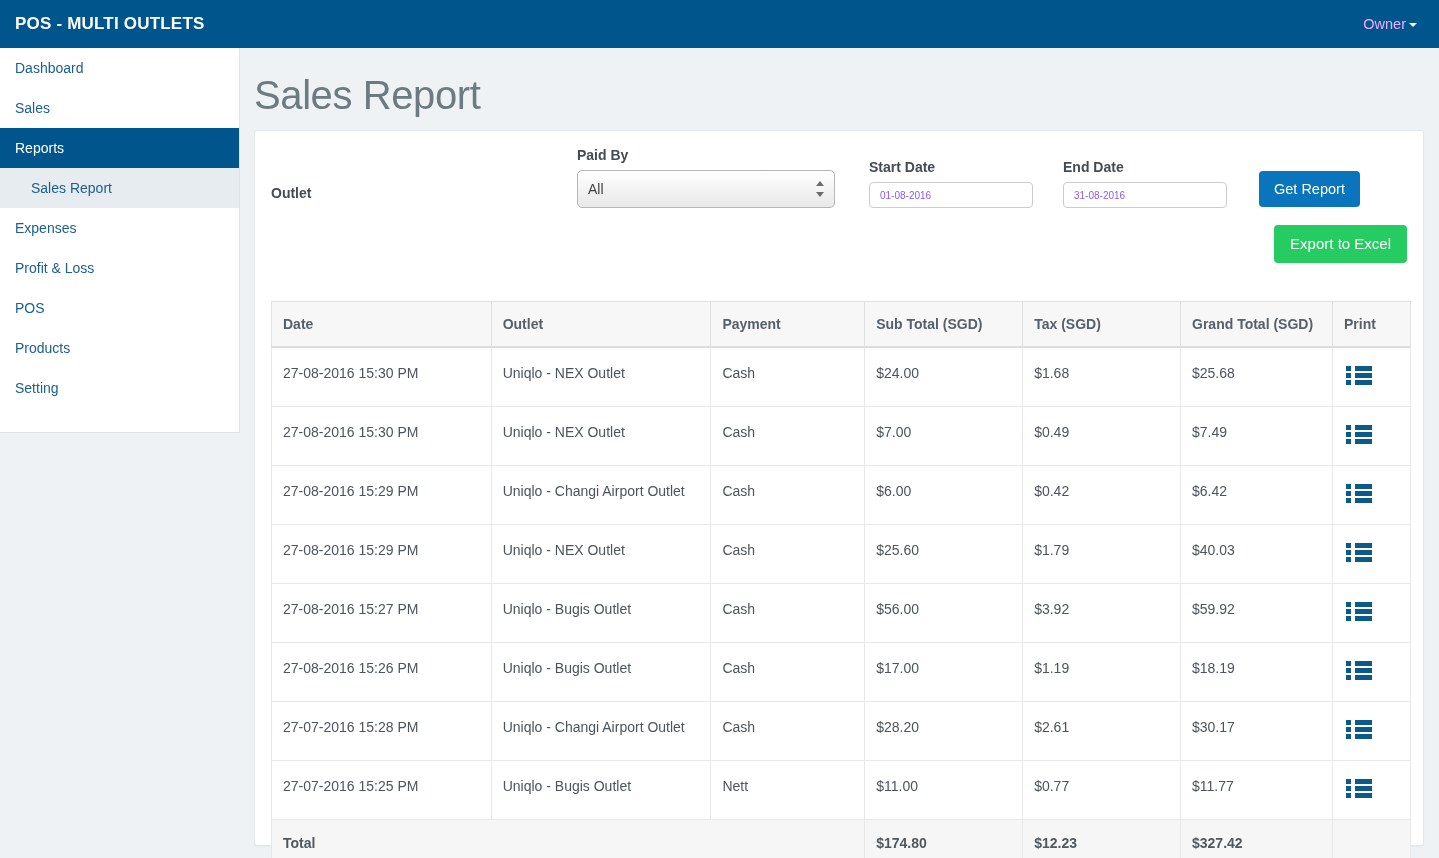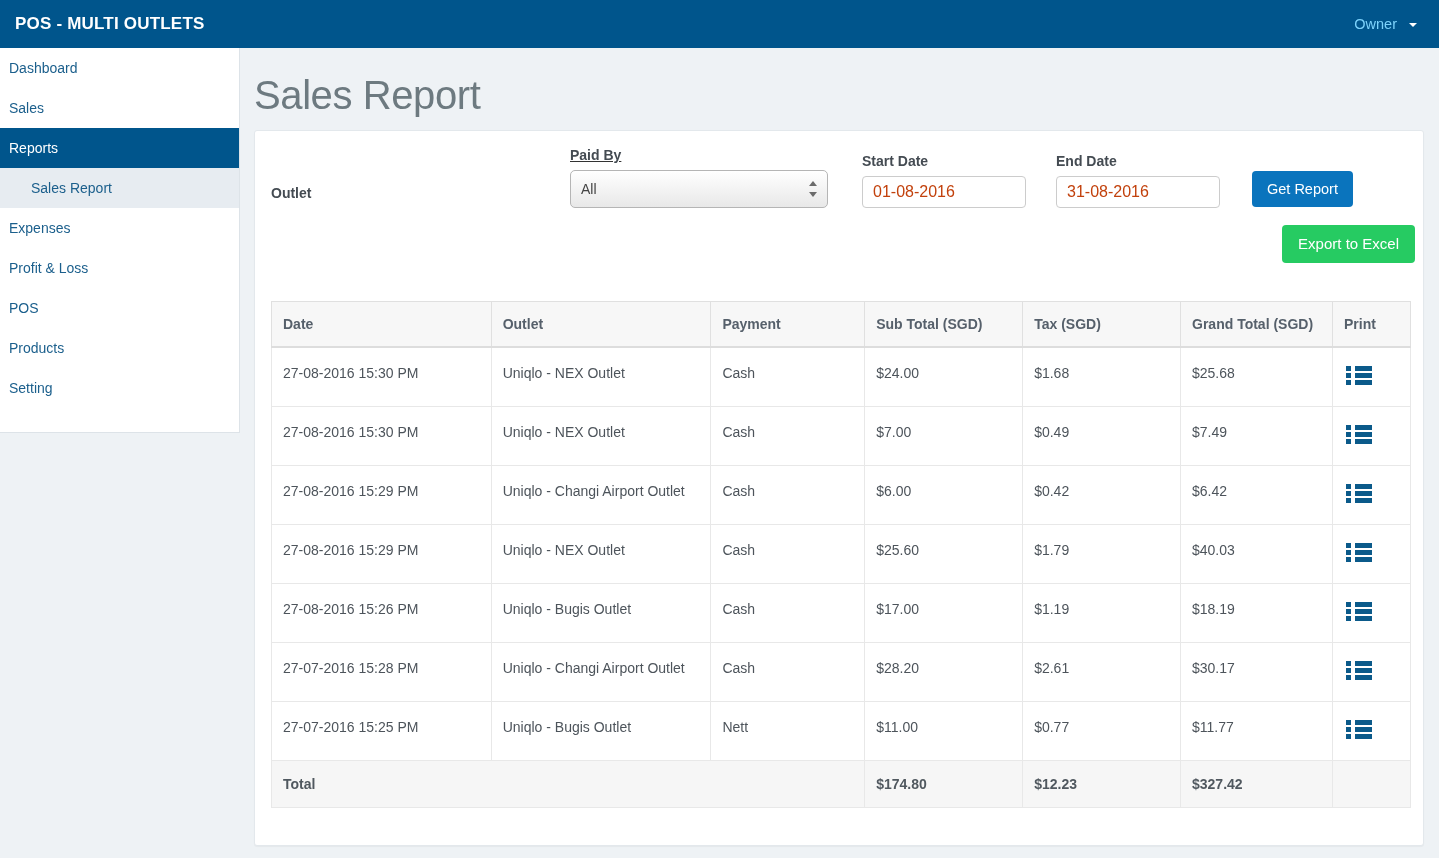--- a/index.html
+++ b/index.html
@@ -37,26 +37,26 @@
     padding-left: 15px;
     line-height: 48px;
     text-decoration: none;
   }
   .nav-right {
     padding-right: 22px;
     display: flex;
     align-items: center;
   }
   .nav-user {
-    color: #7dd3fc;
+    color: #f0abfc;
     font-size: 14.5px;
     text-decoration: none;
     display: inline-flex;
     align-items: center;
-    gap: 12px;
+    gap: 3px;
   }
   .caret {
     display: inline-block;
     width: 0; height: 0;
     border-left: 4px solid transparent;
     border-right: 4px solid transparent;
     border-top: 4px solid #ffffff;
     margin-top: 2px;
   }
 
@@ -66,21 +66,21 @@
     top: 48px; left: 0;
     width: 240px;
     height: 385px;
     background: #ffffff;
     border-right: 1px solid #dde3e8;
     border-bottom: 1px solid #dde3e8;
     overflow: hidden;
   }
   .side-item {
     display: block;
-    padding: 10px 9px;
+    padding: 10px 15px;
     font-size: 14px;
     color: #1b5f8c;
     text-decoration: none;
     line-height: 20px;
   }
   .side-item.active {
     background: #00558c;
     color: #ffffff;
   }
   .side-sub {
@@ -128,21 +128,21 @@
   .filters {
     position: absolute;
     top: 0; left: 0;
     padding: 16px 16px 0 16px;
     width: 100%;
     display: flex;
     align-items: flex-end;
   }
   .fgroup { margin-right: 0; }
   .fgroup.outlet { width: 290px; }
-  .fgroup.paidby { width: 292px; margin-left: 9px; text-decoration: underline; }
+  .fgroup.paidby { width: 292px; margin-left: 16px; }
   .fgroup.startdate { width: 194px; }
   .fgroup.enddate { width: 196px; }
   .fgroup.btn-group-wrap { padding-bottom: 1px; }
 
   .flabel {
     display: block;
     font-size: 14px;
     font-weight: bold;
     color: #444b52;
     margin-bottom: 7px;
@@ -177,25 +177,25 @@
     left: 0;
     width: 0; height: 0;
     border-left: 4.5px solid transparent;
     border-right: 4.5px solid transparent;
   }
   .select-arrows .up { top: 1px; border-bottom: 5px solid #6b6b6b; }
   .select-arrows .down { bottom: 1px; border-top: 5px solid #6b6b6b; }
 
   input.fcontrol {
     width: 164px;
-    height: 32px;
+    height: 26px;
     padding: 0 10px;
-    font-size: 16px;
+    font-size: 10px;
     font-family: "Liberation Sans", sans-serif;
-    color: #c2410c;
+    color: #8b5cf6;
     border: 1px solid #ccc;
     border-radius: 4px;
     background: #fff;
     outline: none;
   }
   .btn {
     display: inline-block;
     border: none;
     border-radius: 4px;
     font-family: "Liberation Sans", sans-serif;
@@ -214,21 +214,21 @@
   .btn-success {
     background: #26cb62;
     padding: 11px 16px;
     height: 38px;
     line-height: 16px;
     font-size: 15px;
   }
   .export-wrap {
     position: absolute;
     top: 94px;
-    right: 8px;
+    right: 16px;
   }
 
   
   .table-wrap {
     position: absolute;
     top: 150px;
     left: 16px;
     width: 1140px;
     margin-top: 20px;
   }
@@ -405,20 +405,29 @@
             <tr>
               <td class="col-date">27-08-2016 15:29 PM</td>
               <td class="col-outlet">Uniqlo - NEX Outlet</td>
               <td class="col-payment">Cash</td>
               <td class="col-sub">$25.60</td>
               <td class="col-tax">$1.79</td>
               <td class="col-grand">$40.03</td>
               <td class="col-print print-cell"><a href="#" class="print-link"><span class="list-icon"><i class="sq r1"></i><i class="br r1"></i><i class="sq r2"></i><i class="br r2"></i><i class="sq r3"></i><i class="br r3"></i></span></a></td>
             </tr>
             <tr>
+              <td class="col-date">27-08-2016 15:27 PM</td>
+              <td class="col-outlet">Uniqlo - Bugis Outlet</td>
+              <td class="col-payment">Cash</td>
+              <td class="col-sub">$56.00</td>
+              <td class="col-tax">$3.92</td>
+              <td class="col-grand">$59.92</td>
+              <td class="col-print print-cell"><a href="#" class="print-link"><span class="list-icon"><i class="sq r1"></i><i class="br r1"></i><i class="sq r2"></i><i class="br r2"></i><i class="sq r3"></i><i class="br r3"></i></span></a></td>
+            </tr>
+            <tr>
               <td class="col-date">27-08-2016 15:26 PM</td>
               <td class="col-outlet">Uniqlo - Bugis Outlet</td>
               <td class="col-payment">Cash</td>
               <td class="col-sub">$17.00</td>
               <td class="col-tax">$1.19</td>
               <td class="col-grand">$18.19</td>
               <td class="col-print print-cell"><a href="#" class="print-link"><span class="list-icon"><i class="sq r1"></i><i class="br r1"></i><i class="sq r2"></i><i class="br r2"></i><i class="sq r3"></i><i class="br r3"></i></span></a></td>
             </tr>
             <tr>
               <td class="col-date">27-07-2016 15:28 PM</td>

